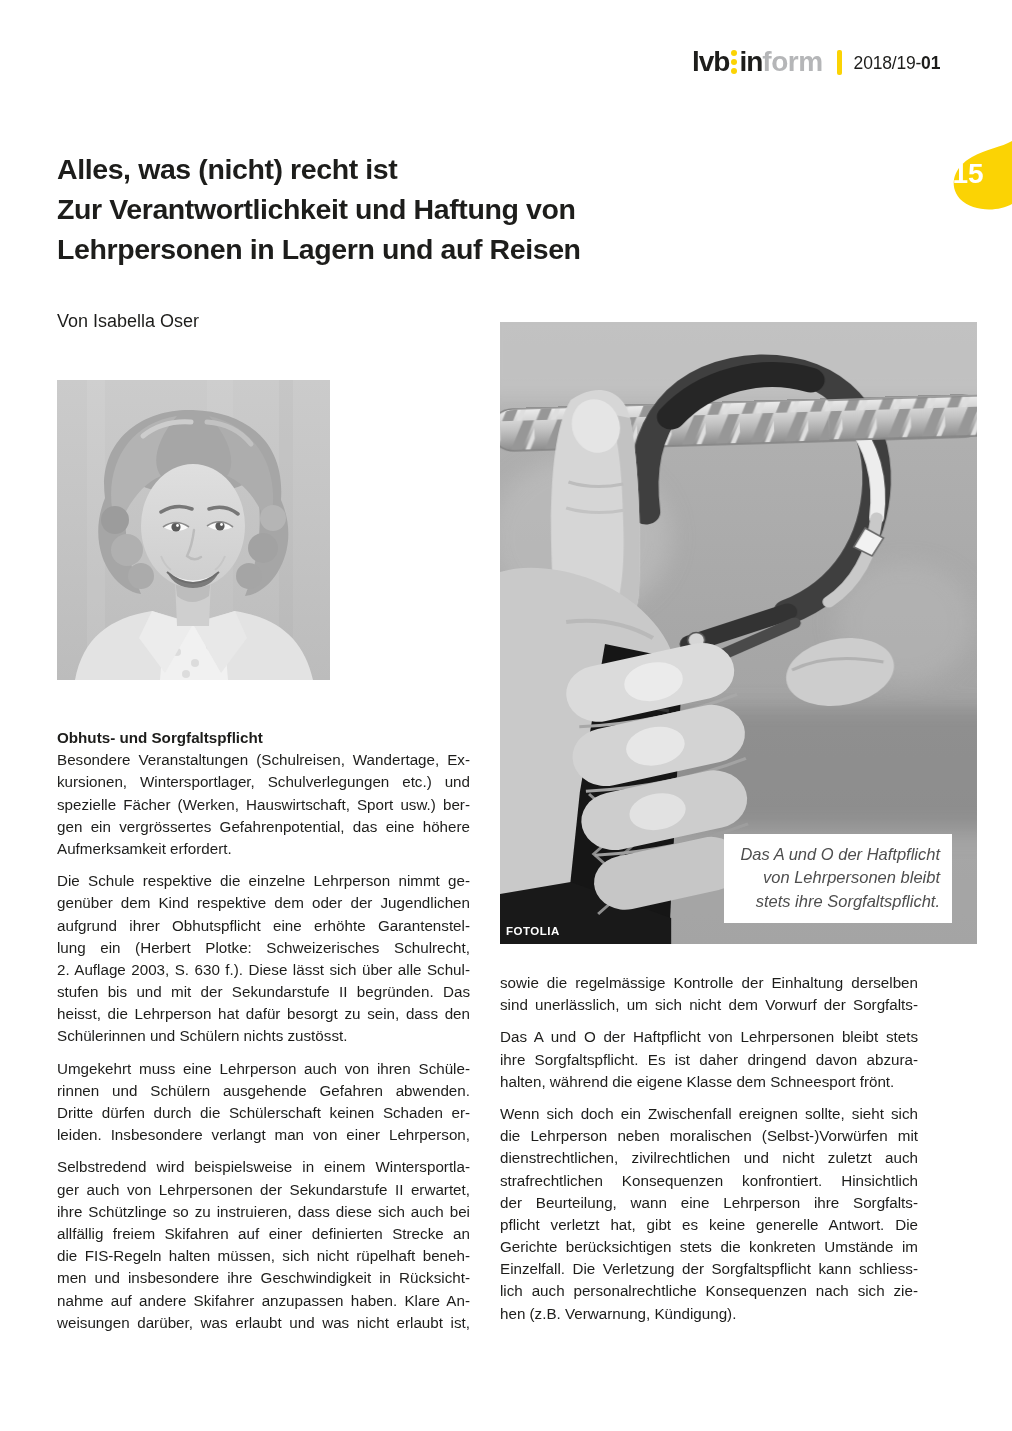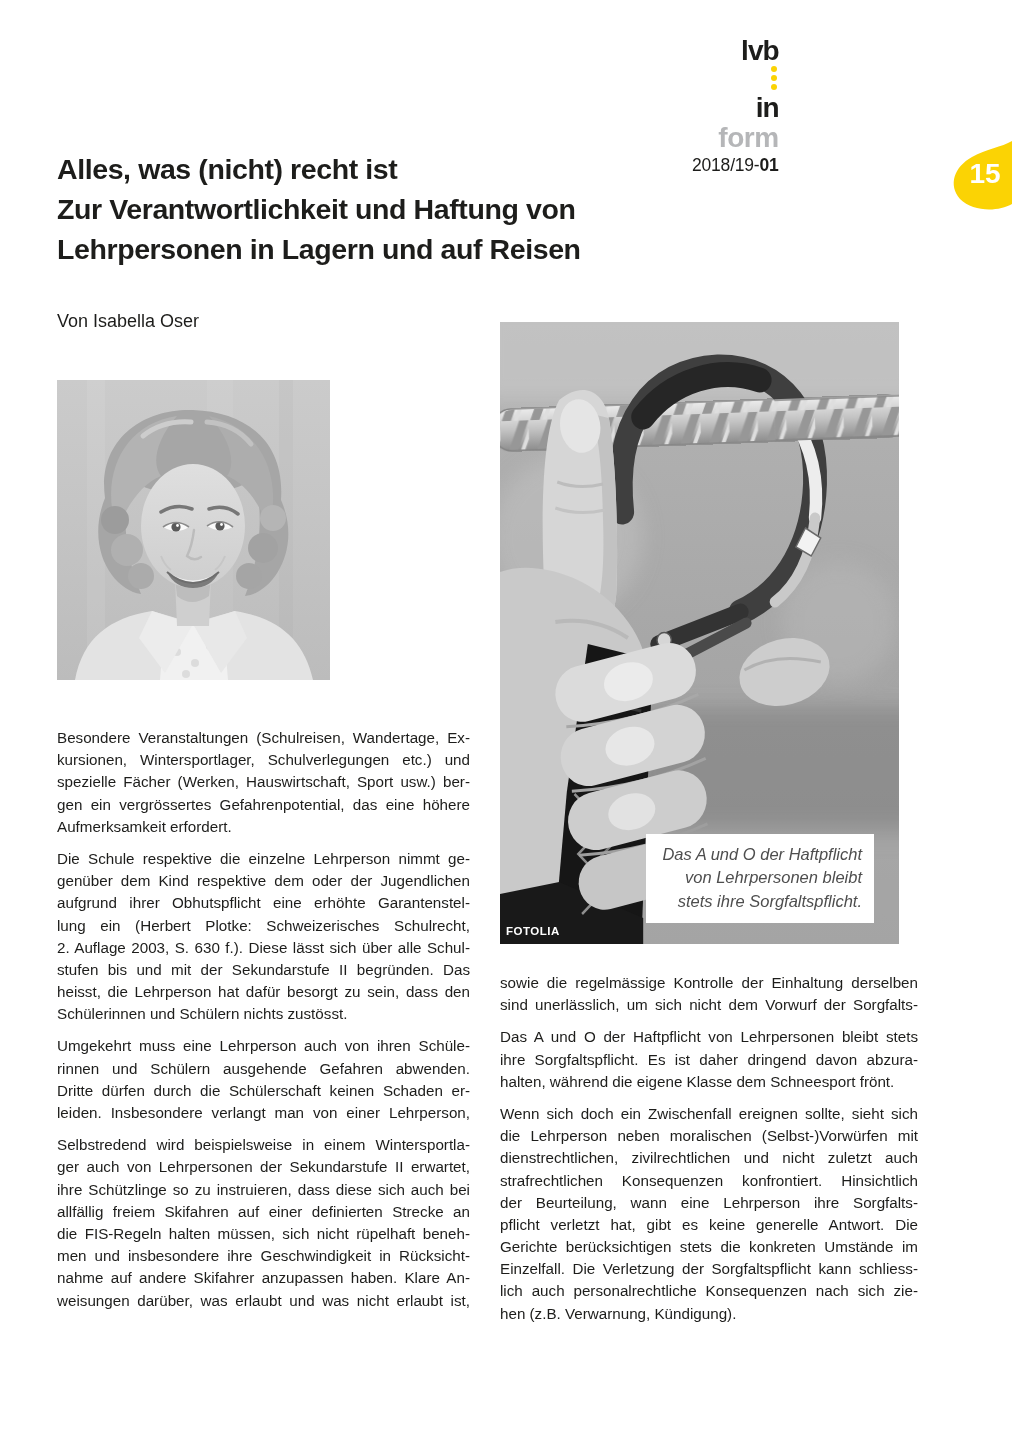--- a/index.html
+++ b/index.html
@@ -7,39 +7,39 @@
     --ink:#1d1d1b;
     --logo-gray:#b5b6b8;
     --caption-gray:#4e4e4e;
   }
   html,body{margin:0;padding:0;background:#fff;}
   .page{
     position:relative;width:1012px;height:1431px;background:#fff;overflow:hidden;
     font-family:"Liberation Sans",sans-serif;color:var(--ink);
   }
   
-  .masthead{position:absolute;left:692px;top:36px;display:flex;align-items:flex-end;height:33px;flex-direction:column;}
+  .masthead{position:absolute;left:692px;top:44px;display:flex;align-items:flex-end;height:33px;}
   .logo-black{font-weight:bold;font-size:28px;line-height:30px;letter-spacing:-1px;color:var(--ink);}
   .logo-form{font-weight:bold;font-size:28px;line-height:30px;letter-spacing:-0.5px;color:var(--logo-gray);}
   .logo-dots{display:flex;flex-direction:column;justify-content:flex-end;gap:3px;margin:0 2px 3px 2px;}
   .logo-dots i{width:6px;height:6px;border-radius:50%;background:var(--yellow);display:block;}
   .issue-sep{width:5px;height:25px;background:var(--yellow);border-radius:2px;margin:0 12px 2px 14px;}
   .issue{font-size:17.5px;line-height:20px;margin-bottom:4px;letter-spacing:-0.2px;color:var(--ink);white-space:nowrap;}
   .issue b{font-weight:bold;}
   
   .badge{position:absolute;right:0;top:133px;width:66px;height:85px;}
   .badge svg{position:absolute;left:0;top:0;width:100%;height:100%;}
-  .badge-num{position:absolute;left:19px;top:26px;width:40px;text-align:center;color:#fff;font-weight:bold;font-size:28px;line-height:30px;}
+  .badge-num{position:absolute;left:2px;top:26px;width:40px;text-align:center;color:#fff;font-weight:bold;font-size:28px;line-height:30px;}
   
   .title{position:absolute;left:57px;top:149px;margin:0;font-size:28.5px;line-height:40px;font-weight:bold;letter-spacing:-0.4px;color:var(--ink);}
   .byline{position:absolute;left:57px;top:312px;font-size:18px;line-height:19px;color:var(--ink);}
   
   .portrait{position:absolute;left:57px;top:380px;width:273px;height:300px;display:block;}
   
-  .hero{position:absolute;left:500px;top:322px;width:399px;height:622px;}
+  .hero{position:absolute;left:500px;top:322px;width:477px;height:622px;}
   .hero > svg{position:absolute;left:0;top:0;width:100%;height:100%;display:block;}
   .caption{
     position:absolute;right:25px;bottom:21px;background:#fff;
     padding:9px 12px 10px 16px;text-align:right;font-style:italic;
     font-size:16.5px;line-height:23.5px;color:var(--caption-gray);
   }
   .credit{position:absolute;left:6px;bottom:7px;color:#fff;font-weight:bold;font-size:11.5px;letter-spacing:0.5px;}
   
   .col{position:absolute;font-size:15.2px;line-height:22.2px;color:var(--ink);}
   .col-left{left:57px;top:727px;width:413px;}
@@ -224,20 +224,21 @@
     <div class="caption">
       <div>Das A und O der Haftpflicht</div>
       <div>von Lehrpersonen bleibt</div>
       <div>stets ihre Sorgfaltspflicht.</div>
     </div>
     <div class="credit">FOTOLIA</div>
   </div>
 
   <div class="col col-left">
       <div class="para">
+        <div class="para-heading">Obhuts- und Sorgfaltspflicht</div>
         <div class="ln" style="">Besondere Veranstaltungen (Schulreisen, Wandertage, Ex-</div>
         <div class="ln" style="">kursionen, Wintersportlager, Schulverlegungen etc.) und</div>
         <div class="ln" style="">spezielle Fächer (Werken, Hauswirtschaft, Sport usw.) ber-</div>
         <div class="ln" style="">gen ein vergrössertes Gefahrenpotential, das eine höhere</div>
         <div class="ln last" style="">Aufmerksamkeit erfordert.</div>
       </div>
       <div class="para">
         <div class="ln" style="">Die Schule respektive die einzelne Lehrperson nimmt ge-</div>
         <div class="ln" style="">genüber dem Kind respektive dem oder der Jugendlichen</div>
         <div class="ln" style="">aufgrund ihrer Obhutspflicht eine erhöhte Garantenstel-</div>

